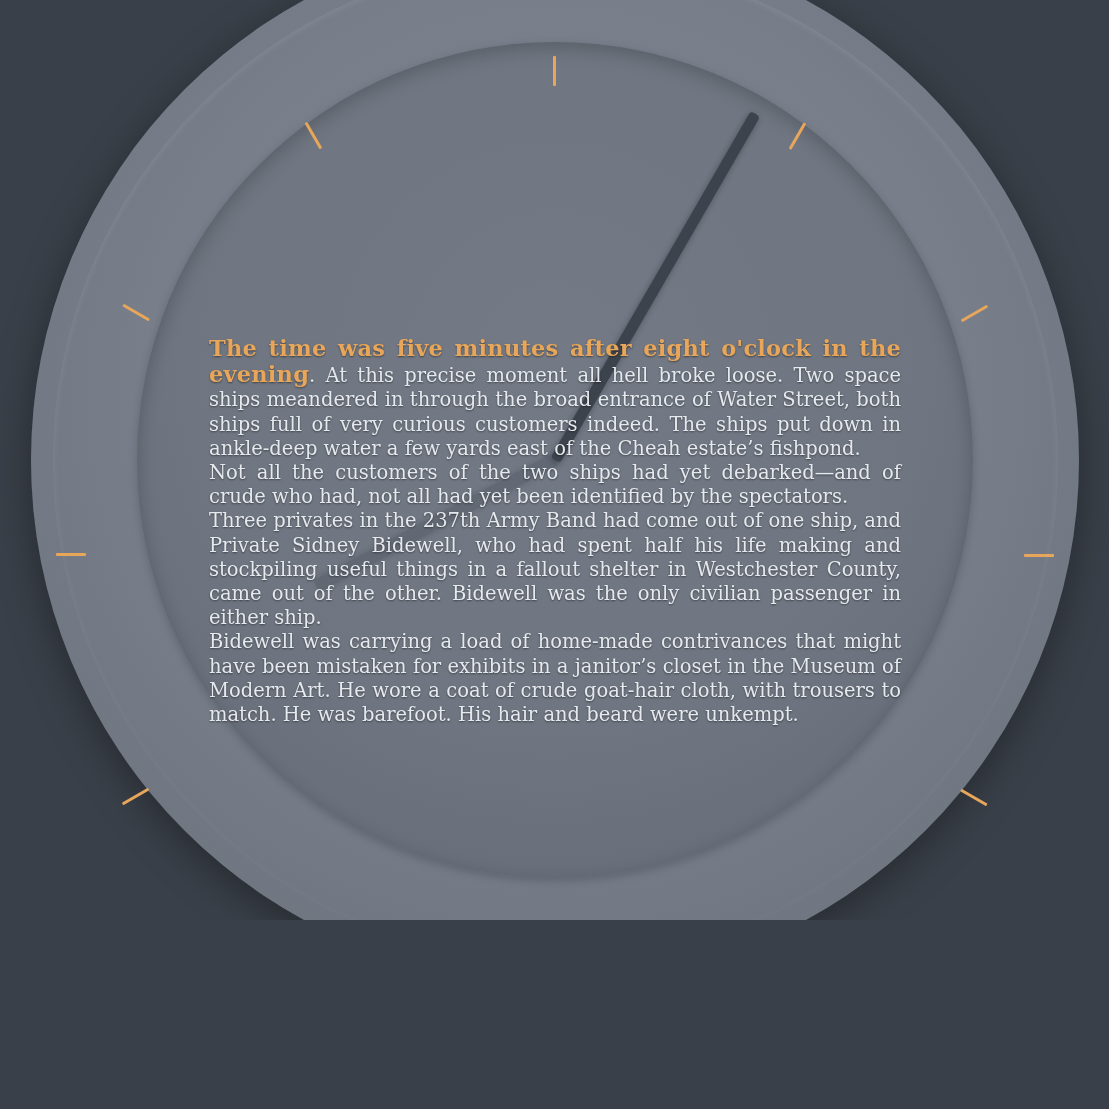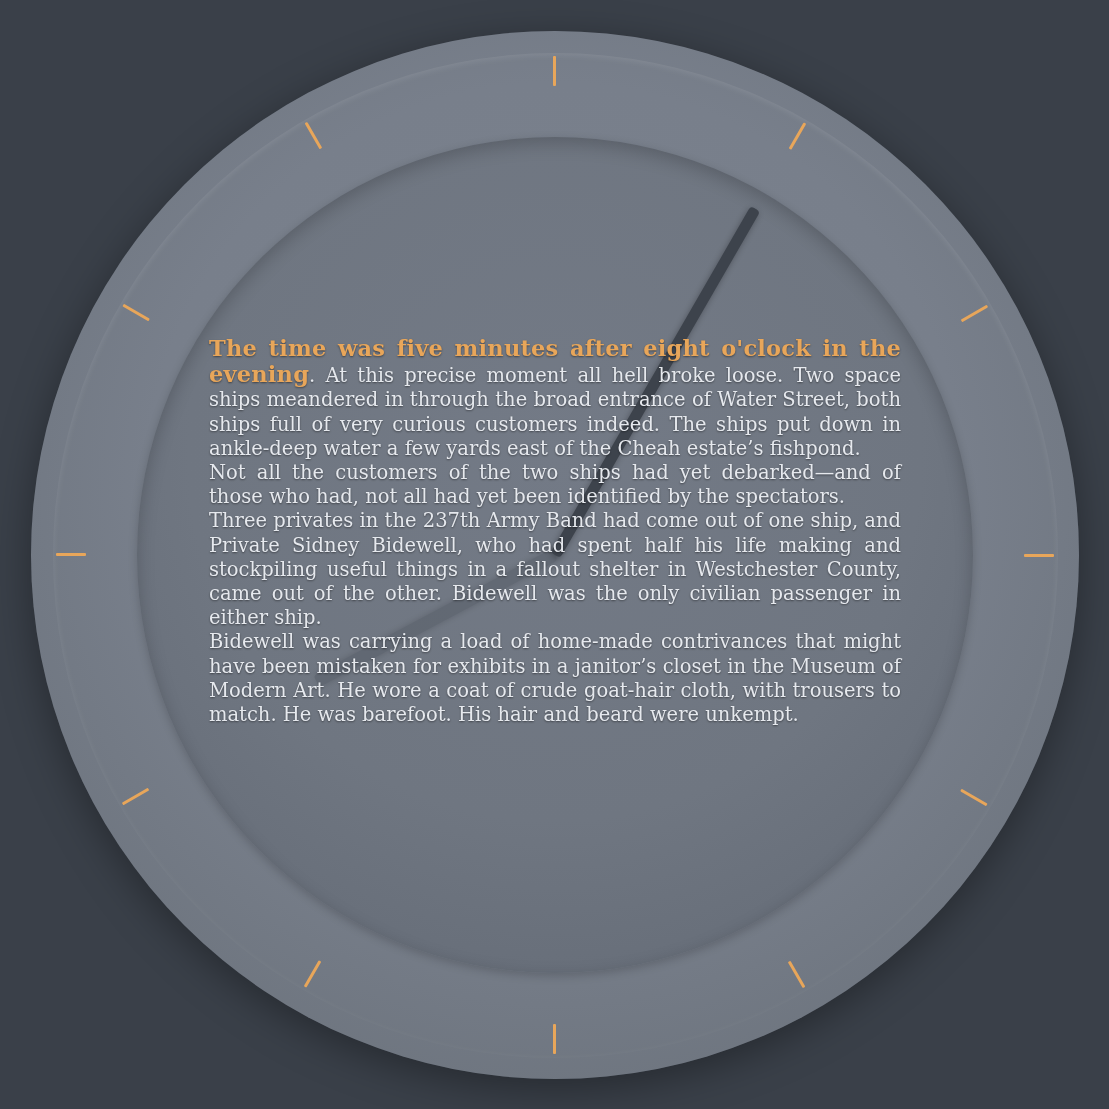--- a/index.html
+++ b/index.html
@@ -9,21 +9,21 @@
   }
   body {
     width: 1109px;
     height: 1109px;
     overflow: hidden;
     font-family: "DejaVu Serif", serif;
   }
   #stage {
     position: relative;
     width: 1109px;
-    height: 1109px;
+    height: 920px;
     background: #3a4049;
     overflow: hidden;
   }
 
   
   .clock-outer {
     position: absolute;
     left: 50%;
     top: 50%;
     width: 1048px;
@@ -187,18 +187,18 @@
 
   <div class="hand hand-hour" style="transform:rotate(242deg)">
     <div class="bar"></div>
   </div>
   <div class="hand hand-minute" style="transform:rotate(30deg)">
     <div class="bar"></div>
   </div>
 
   <div class="story">
     <p><span class="lead">The time was five minutes after eight o'clock in the evening</span><span>. At this precise moment all hell broke loose. Two space ships meandered in through the broad entrance of Water Street, both ships full of very curious customers indeed. The ships put down in ankle-deep water a few yards east of the Cheah estate’s fishpond.</span></p>
-    <p>Not all the customers of the two ships had yet debarked—and of those who had, not all had yet been identified by the spectators.</p>
+    <p>Not all the customers of the two ships had yet debarked—and of crude who had, not all had yet been identified by the spectators.</p>
     <p>Three privates in the 237th Army Band had come out of one ship, and Private Sidney Bidewell, who had spent half his life making and stockpiling useful things in a fallout shelter in Westchester County, came out of the other. Bidewell was the only civilian passenger in either ship.</p>
     <p>Bidewell was carrying a load of home-made contrivances that might have been mistaken for exhibits in a janitor’s closet in the Museum of Modern Art. He wore a coat of crude goat-hair cloth, with trousers to match. He was barefoot. His hair and beard were unkempt.</p>
   </div>
 
 </div>
 
 </body></html>

